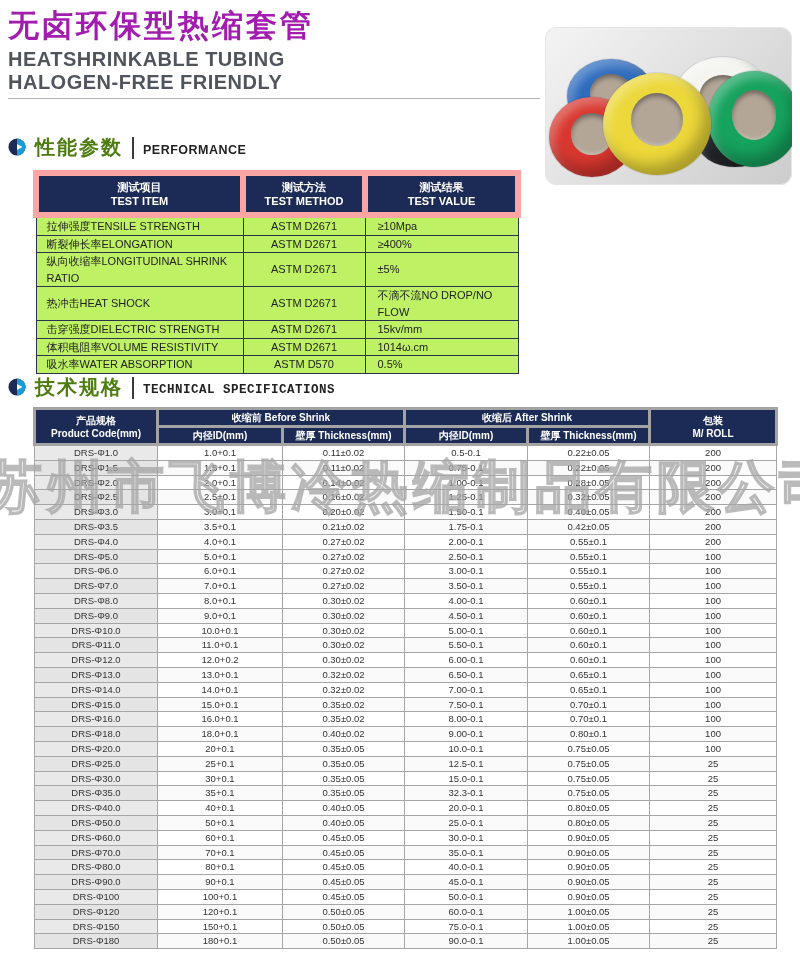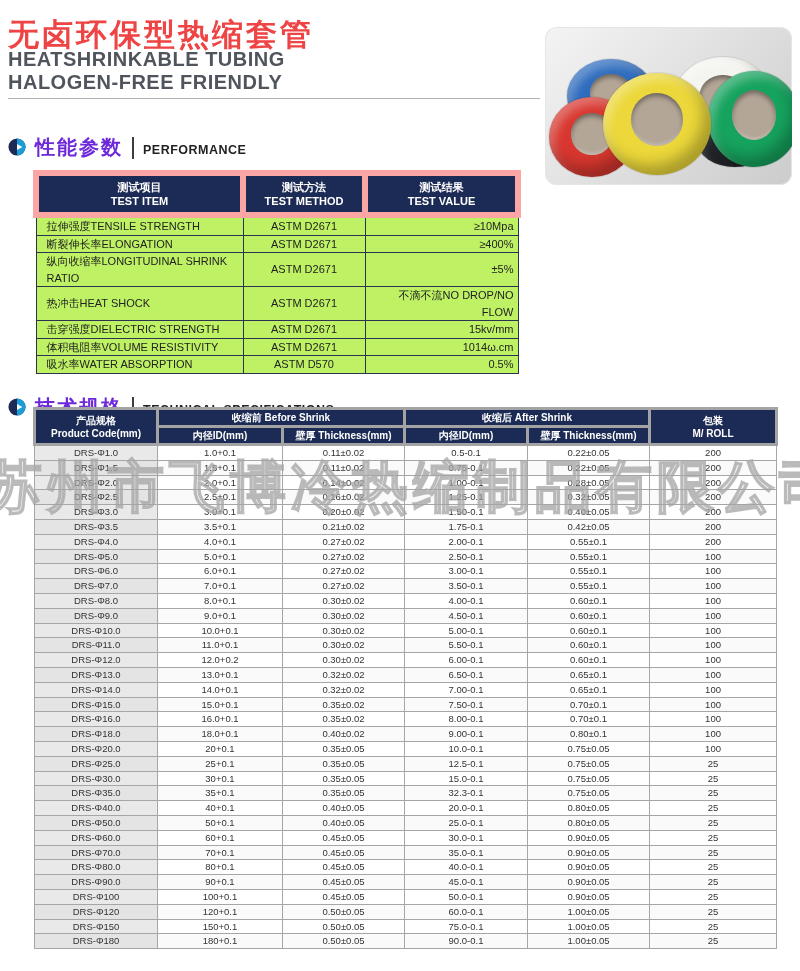--- a/index.html
+++ b/index.html
@@ -1,21 +1,21 @@
 <!DOCTYPE html>
 <html><head>
 <meta charset="utf-8">
 <style>
   html,body{margin:0;padding:0;background:#fff;}
   body{font-family:"Liberation Sans","DejaVu Sans",sans-serif;}
   .page{position:relative;width:800px;height:971px;background:#fff;overflow:hidden;}
 
   
-  .page-title{position:absolute;left:8px;top:14px;margin:0;font-size:31px;font-weight:bold;
-    color:#ef4444;letter-spacing:3px;}
+  .page-title{position:absolute;left:8px;top:5px;margin:0;font-size:31px;font-weight:bold;
+    color:#a21caf;letter-spacing:3px;}
   .subtitle{position:absolute;left:8px;top:48px;font-size:20px;font-weight:bold;
     color:#50555d;letter-spacing:.5px;line-height:23px;}
   .header-divider{position:absolute;left:8px;top:98px;width:532px;border-top:1px solid #b2b2b2;}
 
   
   .product-photo{position:absolute;left:545px;top:27px;width:247px;height:158px;border-radius:12px;
     background:linear-gradient(135deg,#f4f4f4 0%,#dedede 55%,#cccccc 100%);
     box-shadow:inset 0 0 0 1px #e6e6e6;overflow:hidden;}
   .roll{position:absolute;border-radius:50%;
     box-shadow:inset -8px -10px 14px rgba(0,0,0,.28),inset 5px 7px 10px rgba(255,255,255,.30),0 0 0 1px rgba(0,0,0,.08);}
@@ -24,34 +24,34 @@
   .roll-0{left:22px;top:32px;width:88px;height:74px;z-index:1;}   
   .roll-1{left:4px;top:70px;width:86px;height:80px;z-index:2;}    
   .roll-2{left:128px;top:30px;width:100px;height:88px;z-index:1;} 
   .roll-3{left:152px;top:88px;width:76px;height:52px;z-index:2;}  
   .roll-4{left:163px;top:44px;width:92px;height:96px;z-index:3;}  
   .roll-5{left:58px;top:46px;width:108px;height:102px;z-index:4;} 
 
   
   .sec-head{position:absolute;left:8px;display:flex;align-items:center;height:26px;}
   #perf-head{top:134px;}
-  #spec-head{top:394px;}
+  #spec-head{top:374px;font-family:Liberation Mono, monospace;}
   .sec-icon{width:18px;height:18px;margin-right:9px;display:inline-block;}
-  .sec-cn{font-size:20px;font-weight:bold;color:#6d28d9;letter-spacing:2px;}
+  .sec-cn{font-size:20px;font-weight:bold;color:#4d7c0f;letter-spacing:2px;}
   .sec-bar{width:2px;height:22px;background:#3c3c3c;margin:2px 9px 0 9px;}
   .sec-en{font-size:12.5px;font-weight:bold;color:#222;letter-spacing:.5px;align-self:flex-end;padding-bottom:3px;}
 
   
   .perf-table{position:absolute;left:33px;top:170px;width:482px;border-collapse:collapse;table-layout:fixed;}
   .perf-table th{background:#1c2b55;color:#fff;font-size:11px;font-weight:bold;
     border:6px solid #fca5a5;padding:4px 0;line-height:14px;}
   .perf-table td{border:1px solid #2a3350;font-size:11px;color:#222;height:16.5px;
     padding:0 4px;text-align:center;background:#bef264;line-height:16.5px;}
   .perf-table td:first-child{text-align:left;padding-left:10px;}
-  .perf-table td:last-child{text-align:right;padding-left:12px;margin-left:36px;}
+  .perf-table td:last-child{text-align:left;padding-left:12px;margin-left:36px;}
 
   
   .spec-table{position:absolute;left:33px;top:407px;width:742px;border-collapse:collapse;table-layout:fixed;}
   .spec-table th{background:#1c2b55;color:#fff;font-size:10px;font-weight:bold;
     border:3px solid #a3a3a3;padding:1px 0;line-height:13px;}
   .spec-table td{border:1px solid #a6a6a6;font-size:9.5px;color:#333;height:13.8px;
     line-height:13.8px;padding:0;text-align:center;background:#fff;}
   .spec-table tbody tr:nth-child(even) td{background:#fafafa;}
   .spec-table td:first-child{background:#e9e9e9;}
   .spec-table tbody tr:nth-child(even) td:first-child{background:#e4e4e4;}

